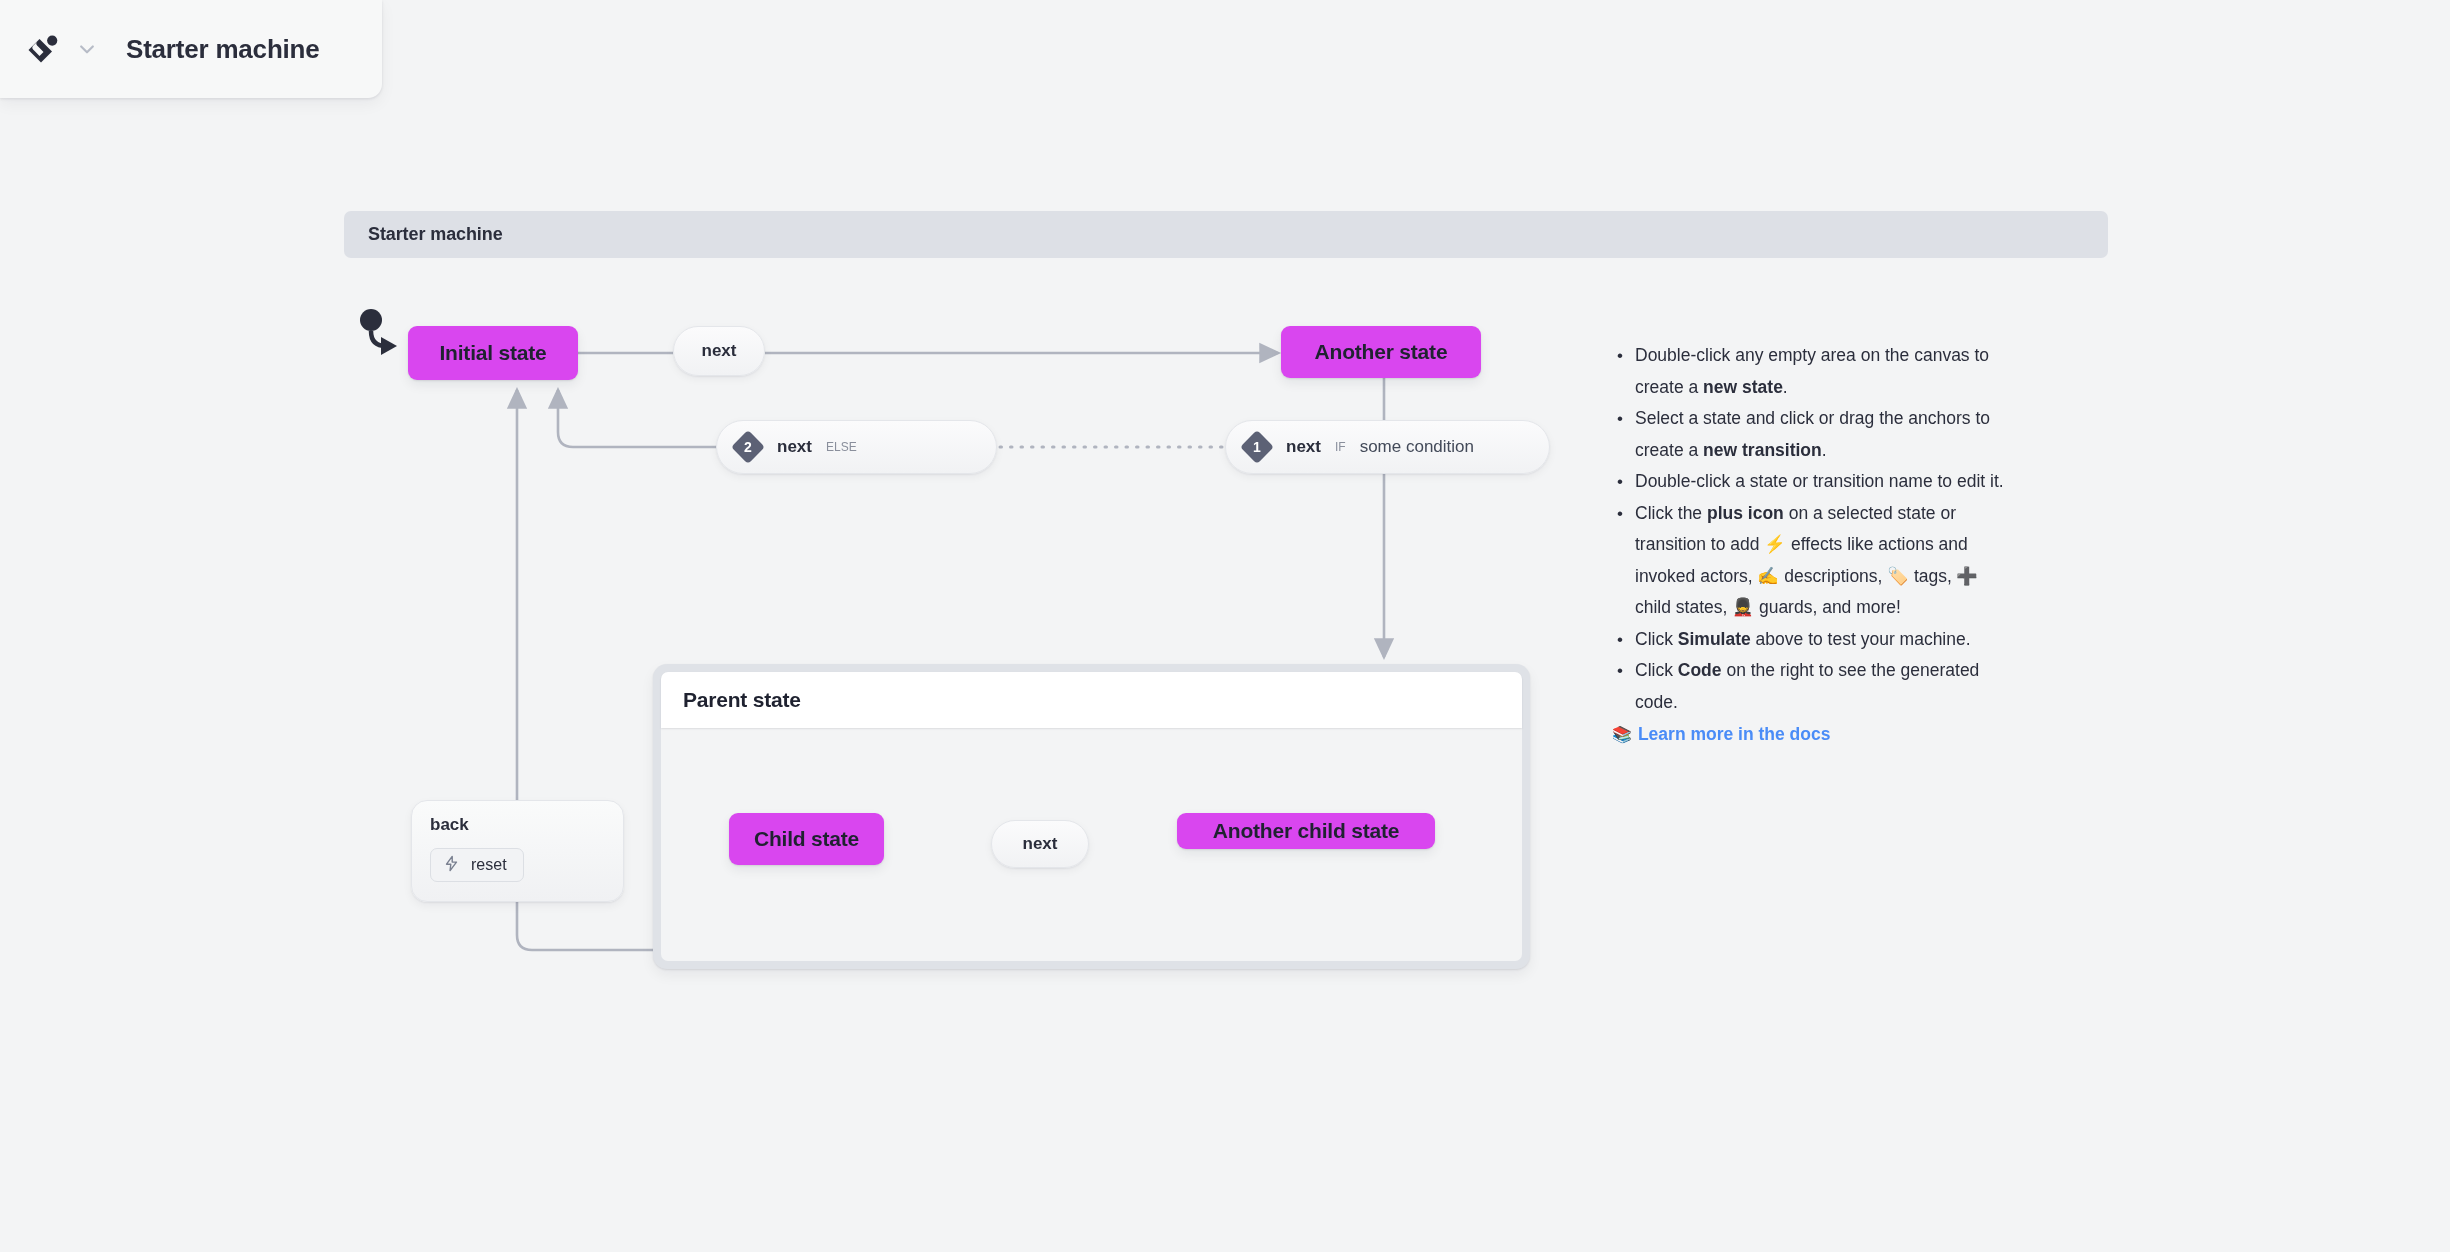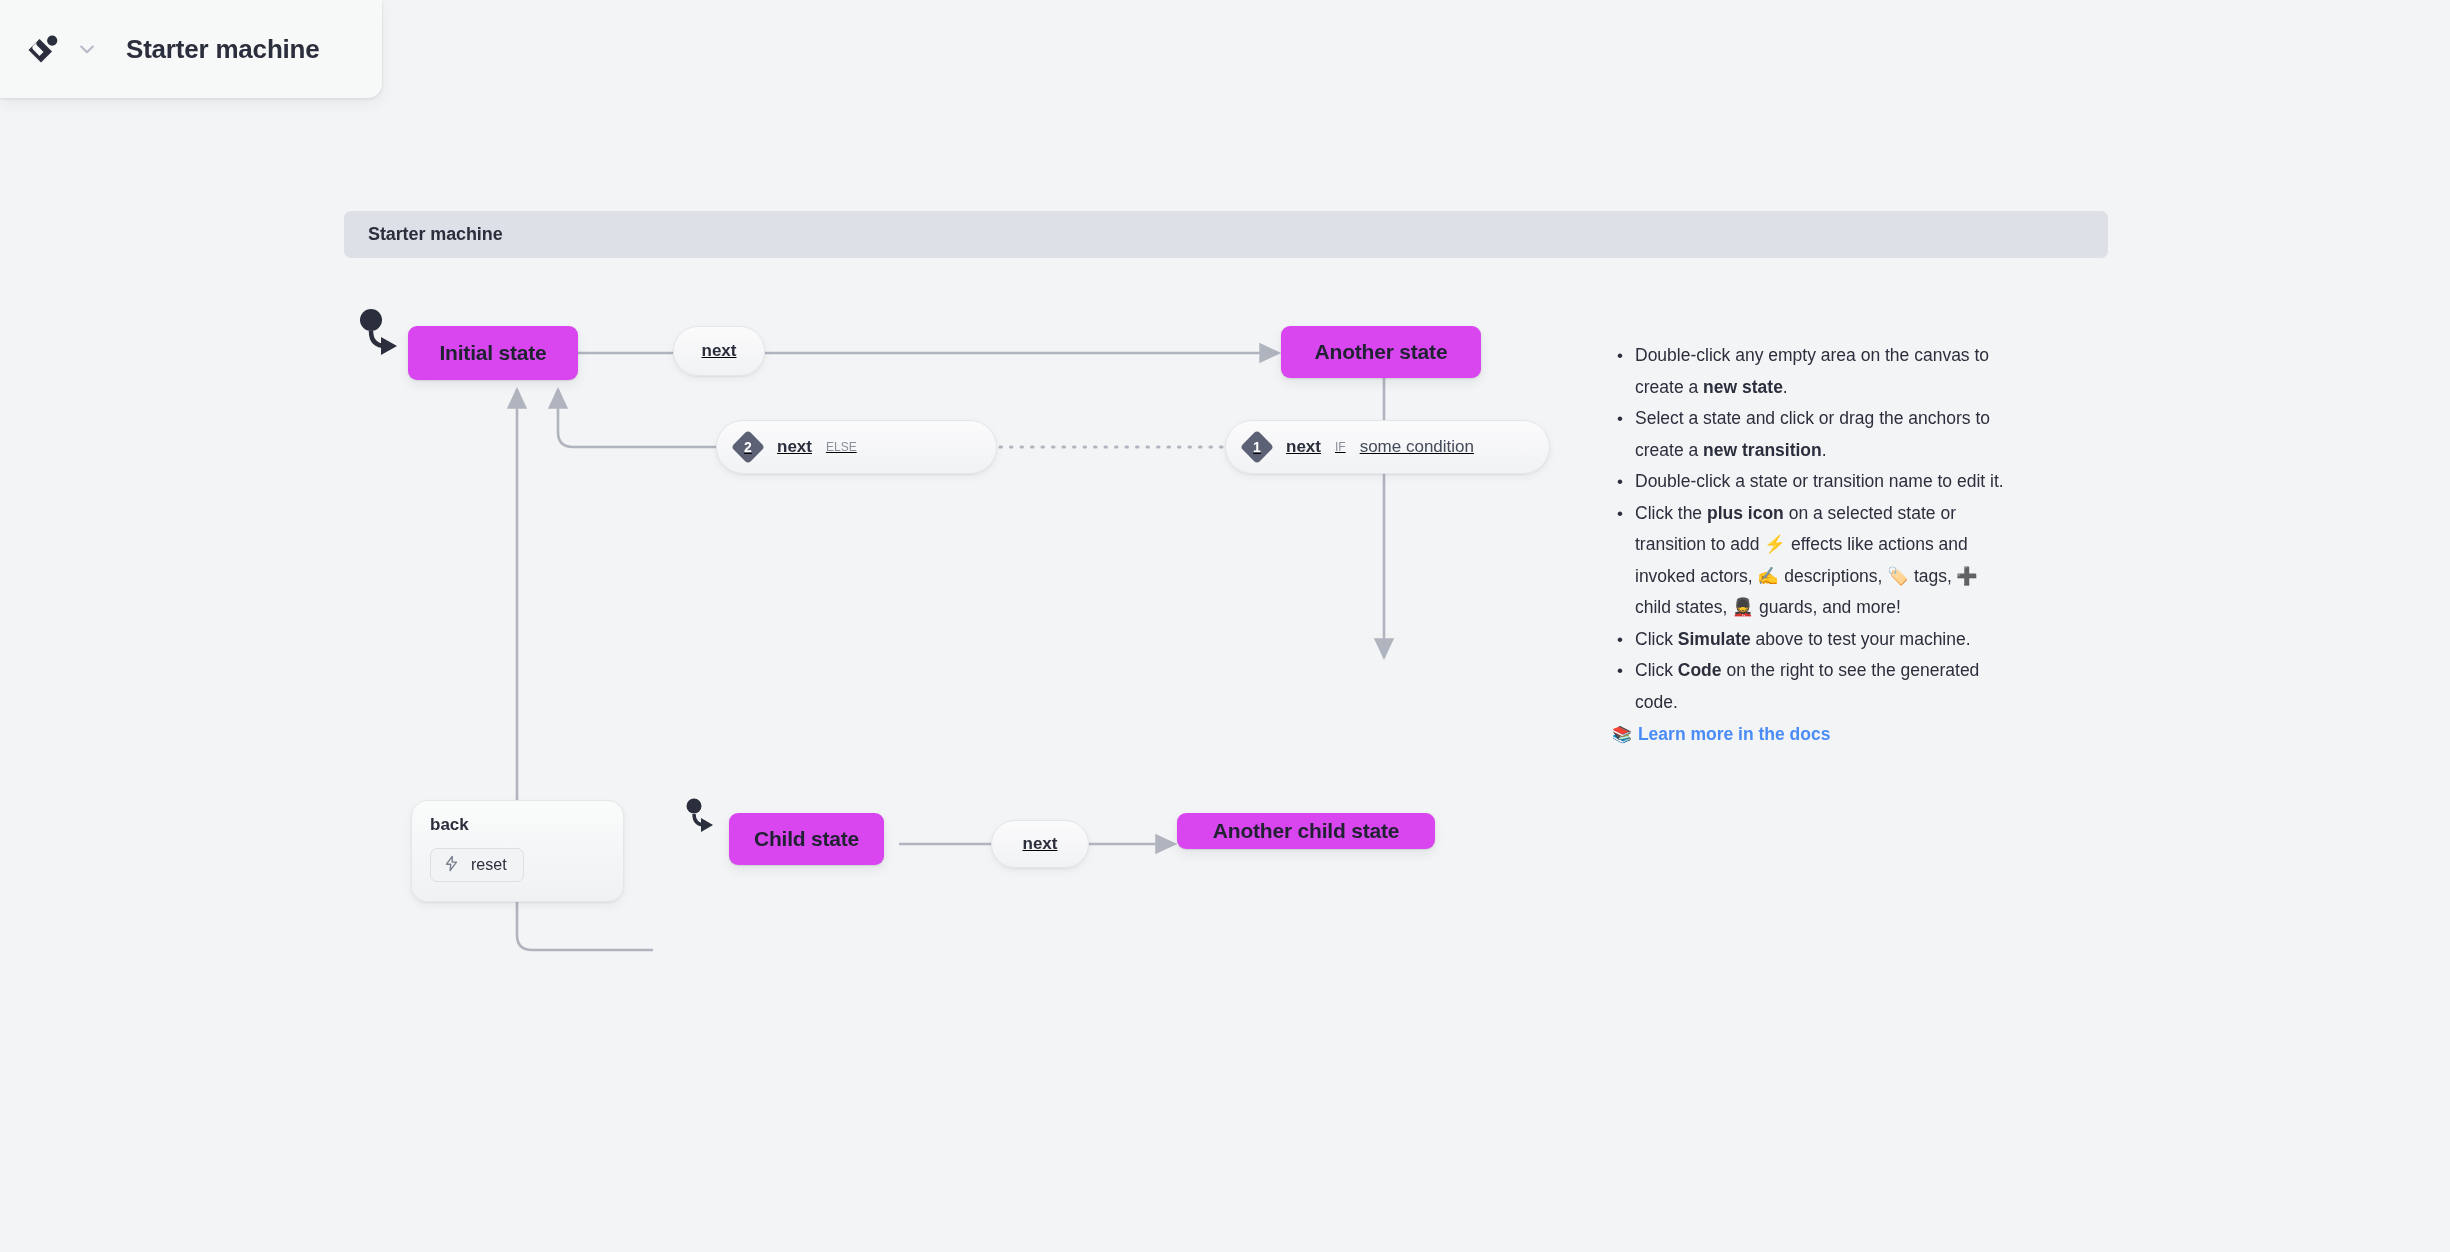--- a/index.html
+++ b/index.html
@@ -94,21 +94,20 @@
   
   .transition-pill {
     position: absolute;
     background: linear-gradient(#fbfbfc, #f1f2f4);
     border: 1px solid #e4e6ea;
     border-radius: 999px;
     box-shadow: 0 1px 2px rgba(15,23,42,.06), 0 3px 8px rgba(15,23,42,.05);
     display: flex; align-items: center;
     padding: 0 16px; gap: 14px;
     z-index: 3;
-    text-decoration: underline;
   }
   .transition-pill .event-name {
     font-size: 17px; font-weight: 700; color: #2b2e3c; white-space: nowrap;
   }
   .transition-pill .guard-kw {
     font-size: 12px; font-weight: 400; color: #8a8f9c; white-space: nowrap;
   }
   .transition-pill .guard-expr {
     font-size: 17px; font-weight: 400; color: #434a59; white-space: nowrap;
   }
@@ -236,20 +235,26 @@
   </div>
 
   <div class="state-node" id="node-initial">
     <span class="state-label">Initial state</span>
   </div>
 
   <div class="state-node" id="node-another">
     <span class="state-label">Another state</span>
   </div>
 
+  <div id="node-parent">
+    <div id="parent-header">
+      <span class="state-label">Parent state</span>
+    </div>
+    <div id="parent-body"></div>
+  </div>
 
   <div class="state-node" id="node-child">
     <span class="state-label">Child state</span>
   </div>
 
   <div class="state-node" id="node-another-child">
     <span class="state-label">Another child state</span>
   </div>
 
   <div class="transition-pill" id="pill-next-1">

